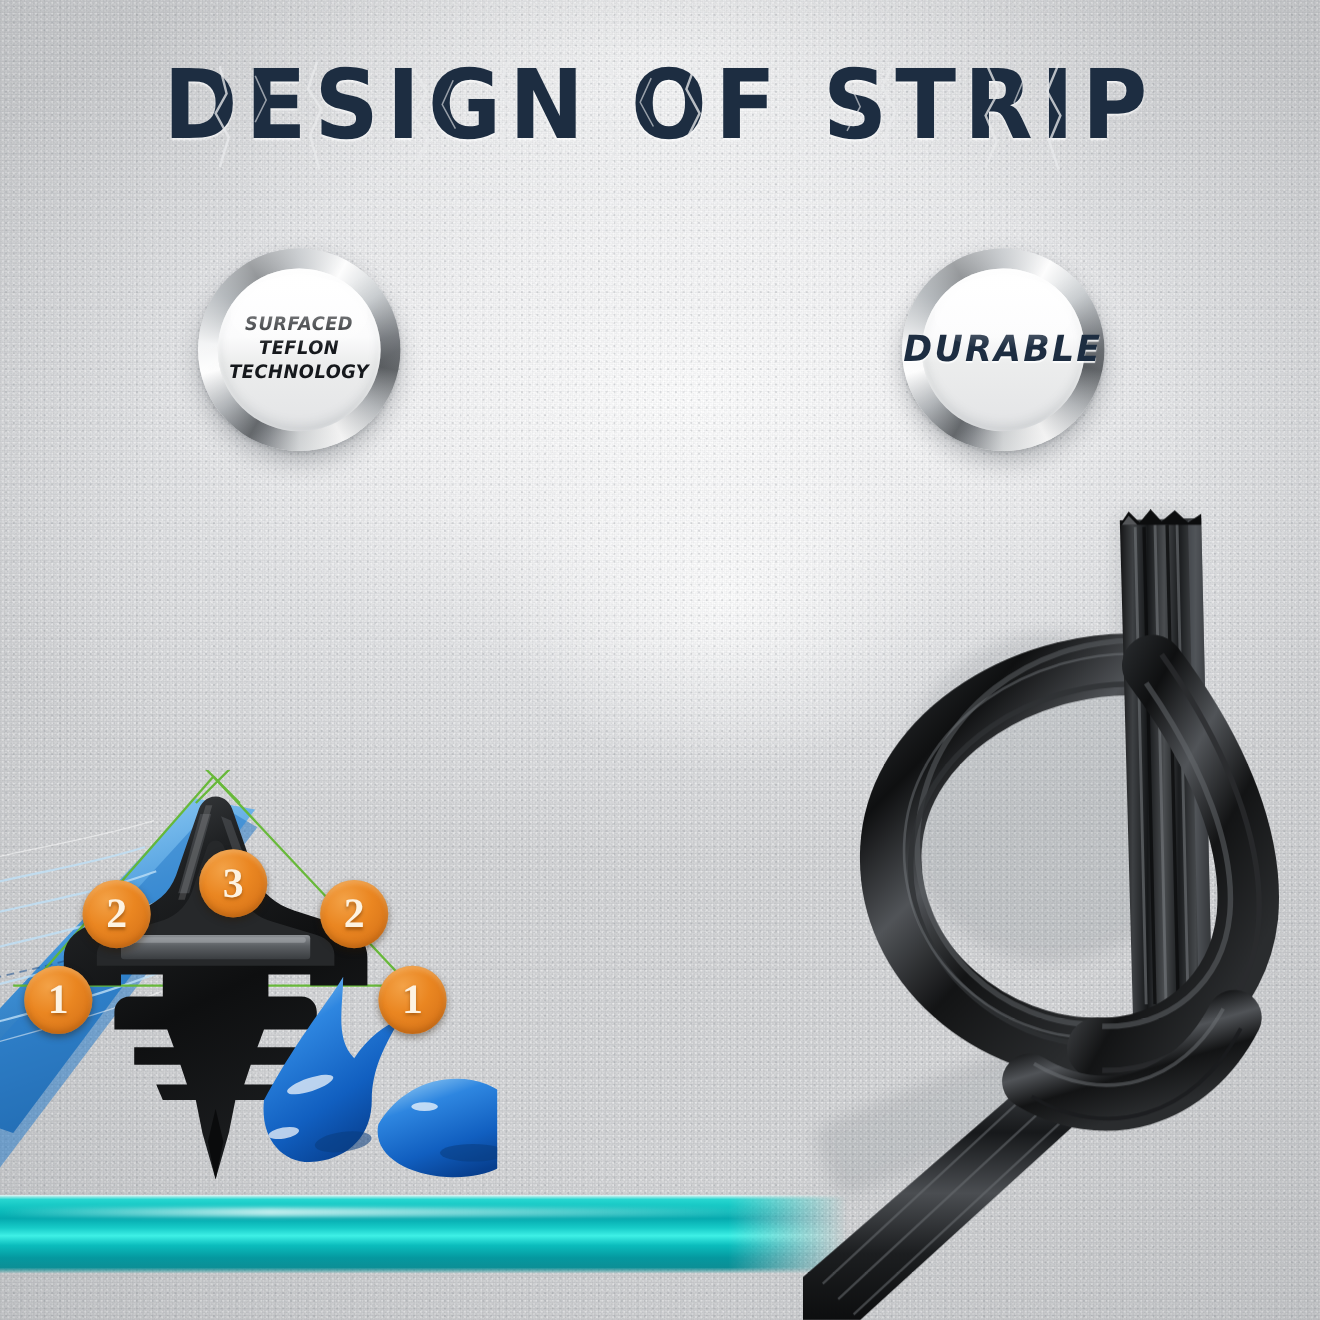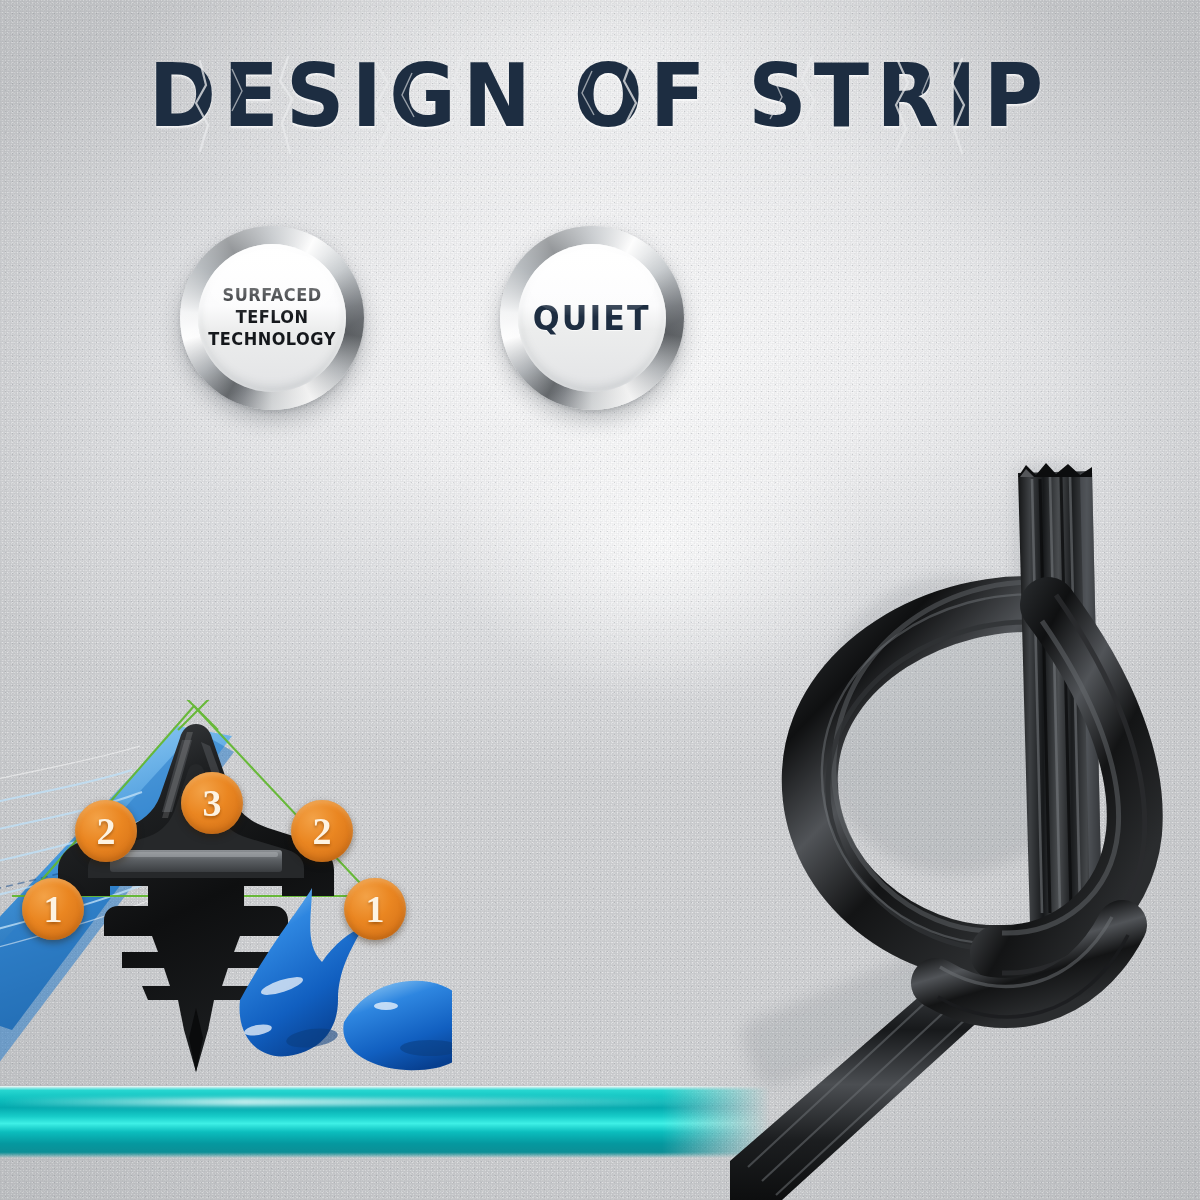--- a/index.html
+++ b/index.html
@@ -87,20 +87,21 @@
     border-radius: 50%;
     background:
       conic-gradient(from 210deg,
         #6f7377 0deg, #b9bdc1 22deg, #ffffff 46deg, #f2f3f4 64deg,
         #9aa0a5 96deg, #6c7074 120deg, #babec2 150deg, #fdfdfd 178deg,
         #cfd3d6 205deg, #84888d 232deg, #5f6367 252deg, #b4b8bc 278deg,
         #ffffff 304deg, #dadddf 330deg, #8d9196 350deg, #6f7377 360deg);
     box-shadow:
       0 10px 20px rgba(60,65,72,.30),
       0 2px 4px rgba(60,65,72,.18);
+    font-style: italic;
   }
   .badge::before {
     content: "";
     position: absolute; inset: 0;
     border-radius: 50%;
     background: linear-gradient(150deg, rgba(255,255,255,.55) 0%, rgba(255,255,255,0) 38%, rgba(0,0,0,.10) 68%, rgba(255,255,255,.35) 100%);
   }
   .badge-face {
     position: absolute;
     left: 18px; top: 18px; right: 18px; bottom: 18px;
@@ -267,26 +268,26 @@
   <div class="badge" style="left:180px; top:226px;">
     <div class="badge-face">
       <div class="badge-text-small">
         <div>SURFACED</div>
         <div>TEFLON</div>
         <div>TECHNOLOGY</div>
       </div>
     </div>
   </div>
 
-  <div class="badge" style="left:500px; top:226px;">
+
+  <div class="badge" style="left:820px; top:226px;">
     <div class="badge-face">
-      <div class="badge-text-big">QUIET</div>
+      <div class="badge-text-big">DURABLE</div>
     </div>
   </div>
-
 
 
   <div class="glass-band"></div>
   <div class="glass-shine"></div>
 
   <div class="xsec">
     <svg width="470" height="420" viewBox="0 0 470 420">
       <defs>
         <linearGradient id="airflow" x1="0" y1="0" x2="0.35" y2="1">
           <stop offset="0%" stop-color="#cfe8fb"></stop>

